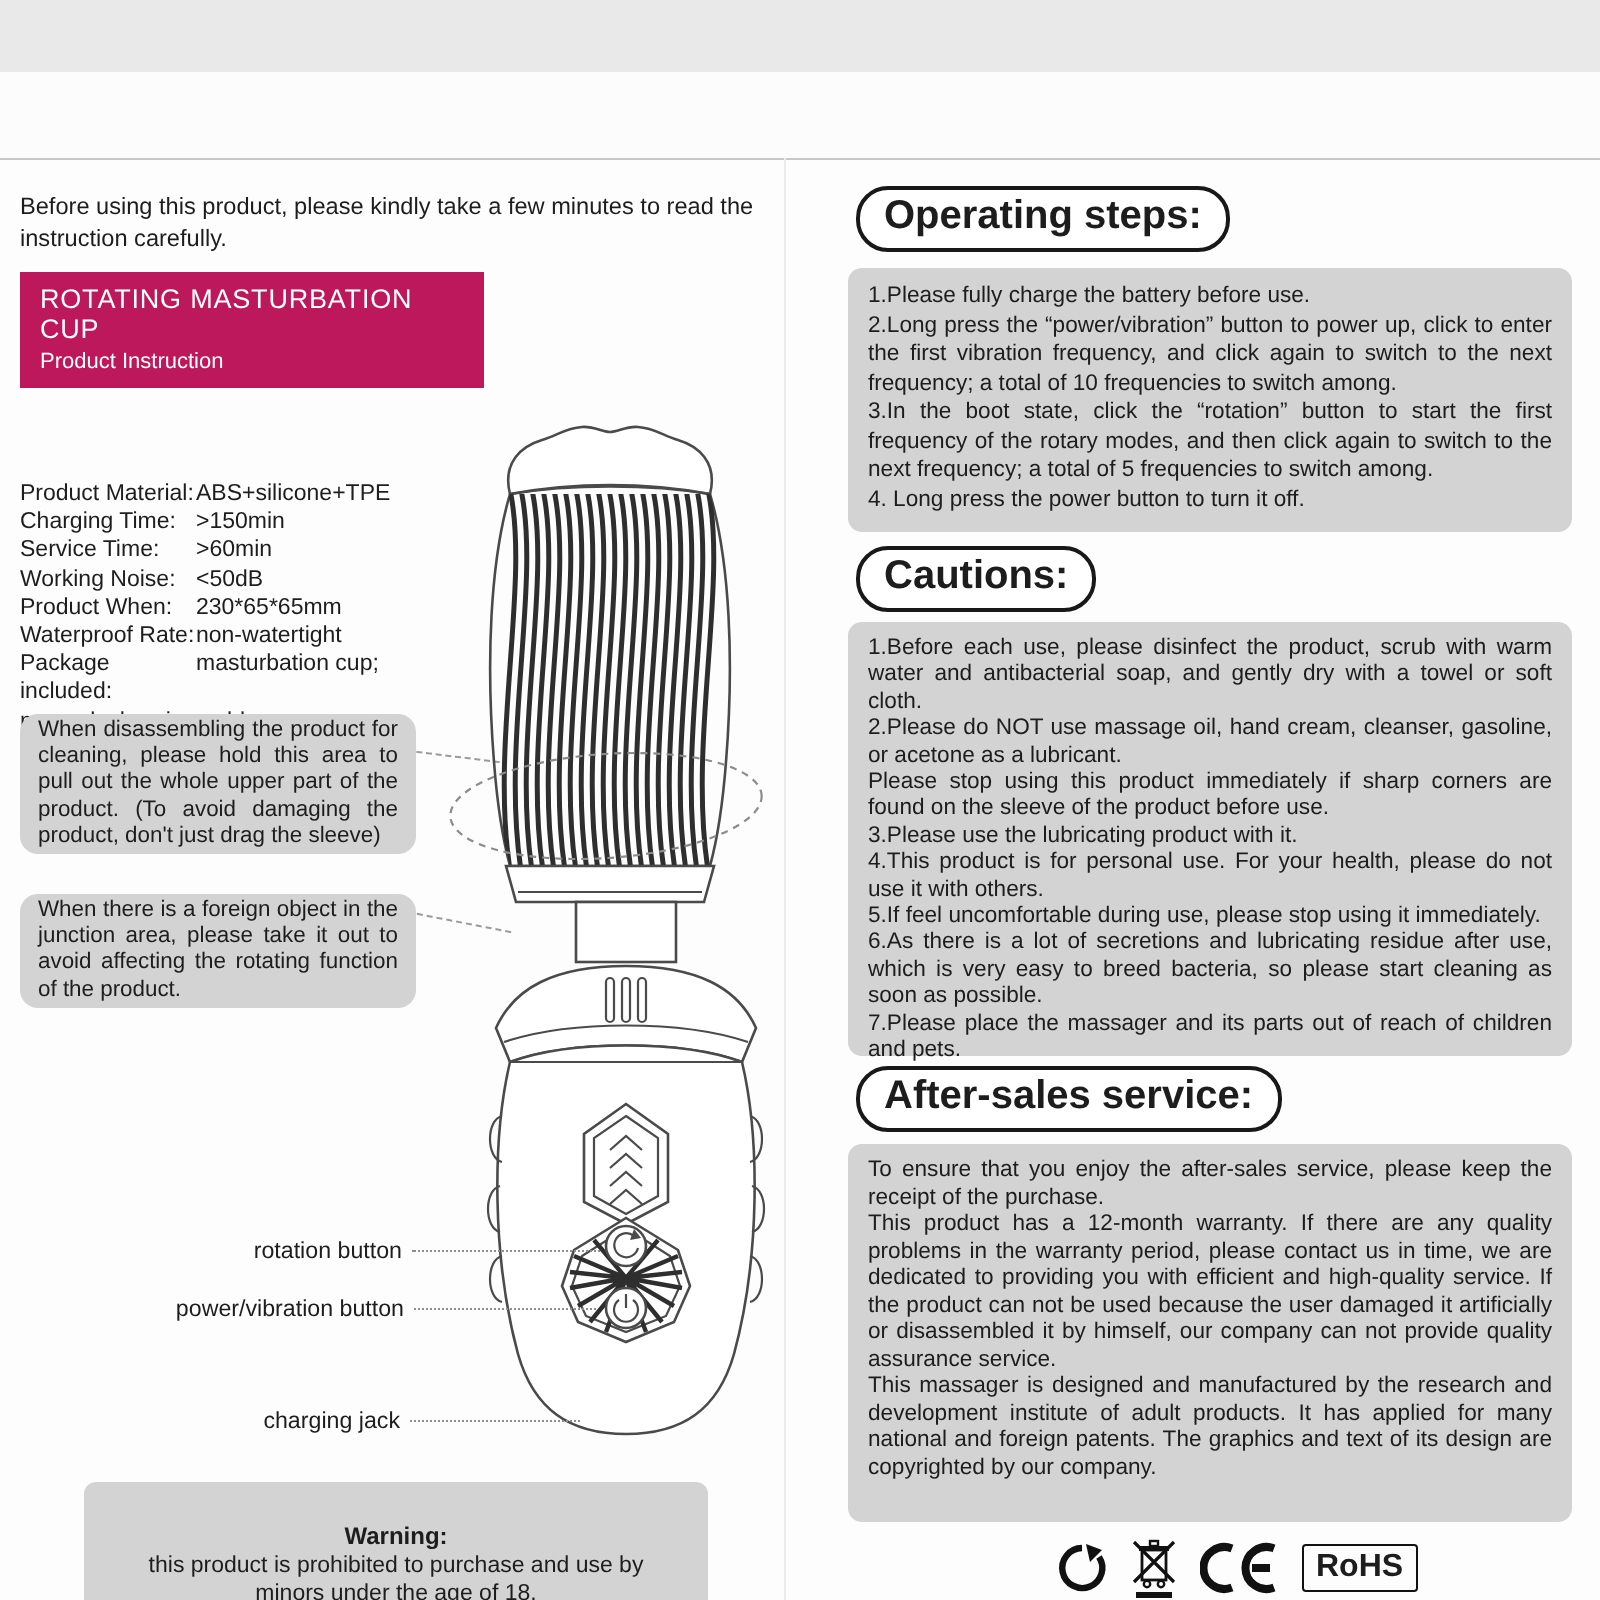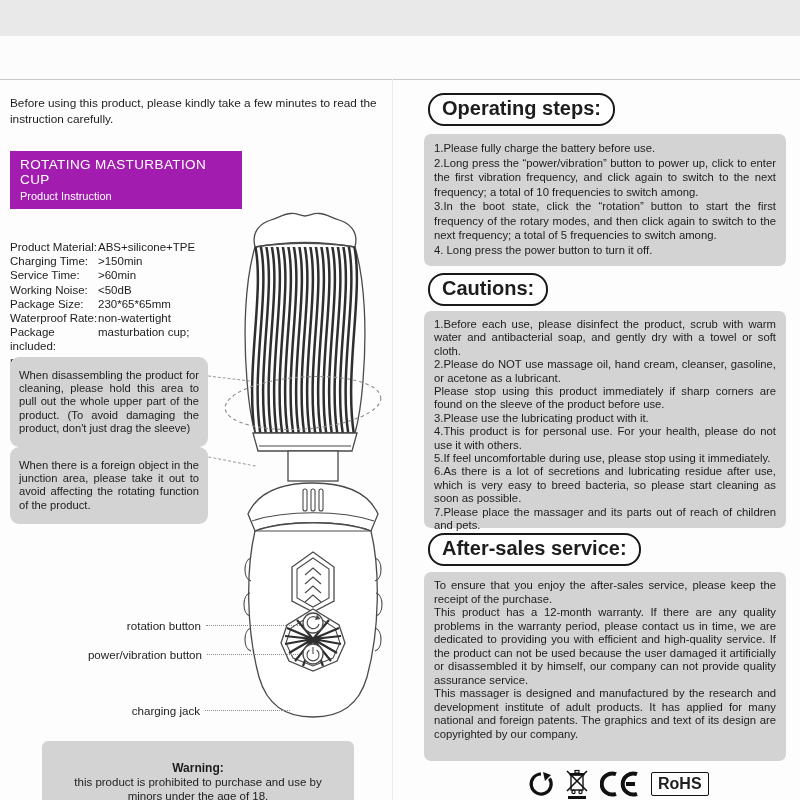--- a/index.html
+++ b/index.html
@@ -5,33 +5,33 @@
   html,body{margin:0;padding:0;background:#e9e9e9;}
   .screen{position:relative;width:800px;height:800px;background:#fdfdfd;overflow:hidden;
           font-family:"Liberation Sans",sans-serif;color:#1d1d1d;margin-top:36px;}
   .edge-top{position:absolute;left:0;top:43px;width:800px;border-top:1px solid #c8c8c8;}
   .edge-bottom{position:absolute;left:0;top:781px;width:800px;border-top:1px solid #c2c2c2;}
   .below-pages{position:absolute;left:0;top:782px;width:800px;height:18px;background:#f1f1f1;}
   .above-pages{position:absolute;left:0;top:0;width:800px;height:43px;background:#fcfcfc;}
   .edge-mid{position:absolute;left:392px;top:43px;height:738px;border-left:1px solid #ececec;}
 
   .intro{position:absolute;left:10px;top:60px;width:386px;font-size:11.8px;line-height:15.5px;white-space:pre-line;}
-  .title-box{position:absolute;left:10px;top:115px;width:212px;background:#a21caf;color:#fff;padding:6px 10px 7px;}
+  .title-box{position:absolute;left:10px;top:100px;width:212px;background:#be185d;color:#fff;padding:6px 10px 7px;}
   .title-box .t1{font-size:13.5px;letter-spacing:.4px;font-weight:400;}
   .title-box .t2{font-size:11px;margin-top:3px;}
 
   .pill{position:absolute;display:inline-block;border:2px solid #181818;border-radius:16px;
         padding:2px 12px 4px;font-weight:bold;font-size:20px;background:#fff;white-space:nowrap;}
 
   .spec{position:absolute;left:10px;top:204px;width:250px;font-size:11.5px;line-height:14.2px;}
   .spec-row{display:flex;}
   .spec-row .lab{width:88px;flex:none;}
   .spec-cont{margin-top:0;}
 
-  .note{position:absolute;background:#d3d3d3;border-radius:9px;padding:12px 9px;width:180px;
+  .note{position:absolute;background:#d3d3d3;border-radius:9px;padding:2px 9px;width:180px;
         font-size:11.2px;line-height:13.2px;text-align:justify;}
   .note1{left:10px;top:321px;}
   .note2{left:10px;top:411px;}
 
   .leader{position:absolute;border-top:1.6px dashed #9a9a9a;}
   .leader1{left:208px;top:342px;width:42px;transform:rotate(7deg);}
   .leader2{left:208px;top:425px;width:48px;transform:rotate(11deg);}
 
   .lblrow{position:absolute;display:flex;align-items:center;font-size:11.6px;}
   .lblrow .lab{margin-left:auto;white-space:nowrap;}
@@ -94,21 +94,21 @@
       </div>
     <div class="spec-row">
         <span class="lab">Service Time:</span>
         <span>&gt;60min</span>
       </div>
     <div class="spec-row">
         <span class="lab">Working Noise:</span>
         <span>&lt;50dB</span>
       </div>
     <div class="spec-row">
-        <span class="lab">Package Size:</span>
+        <span class="lab">Product When:</span>
         <span>230*65*65mm</span>
       </div>
     <div class="spec-row">
         <span class="lab">Waterproof Rate:</span>
         <span>non-watertight</span>
       </div>
     <div class="spec-row">
         <span class="lab">Package included:</span>
         <span>masturbation cup;</span>
       </div>

